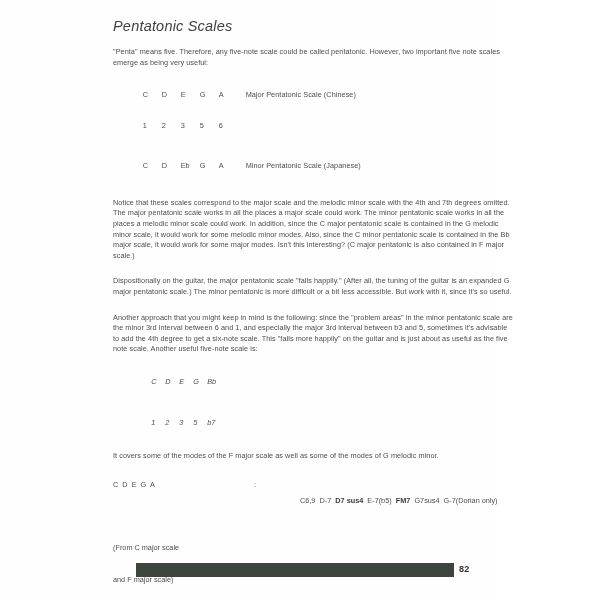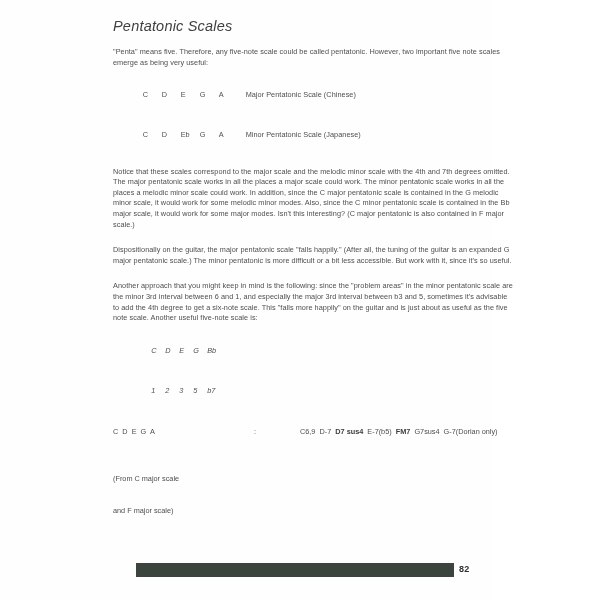--- a/index.html
+++ b/index.html
@@ -99,20 +99,21 @@
     width: 102px;
     flex: 0 0 102px;
     white-space: pre;
   }
   .chord-colon {
     width: 7px;
     flex: 0 0 7px;
   }
   .chord-right {
     white-space: pre;
+    margin-top: 16px;
   }
   .chord-right b {
     font-weight: 700;
     color: #3c3c3c;
   }
   .spacer-sm { height: 7px; }
 
   
   .footer-bar {
     position: absolute;
@@ -141,20 +142,23 @@
   <div class="content">
 
     <h1 class="doc-title">Pentatonic Scales</h1>
 
     <p class="body-text">"Penta" means five. Therefore, any five-note scale could be called pentatonic. However, two important five note scales emerge as being very useful:</p>
 
     <div class="scale-block">
       <div class="scale-row scale-notes">
         <span>C</span><span>D</span><span>E</span><span>G</span><span>A</span><span class="scale-label" style="width:auto">Major Pentatonic Scale (Chinese)</span>
       </div>
+      <div class="scale-row scale-degs">
+        <span>1</span><span>2</span><span>3</span><span>5</span><span>6</span>
+      </div>
       <div style="height:9px"></div>
       <div class="scale-row scale-notes">
         <span>C</span><span>D</span><span>Eb</span><span>G</span><span>A</span><span class="scale-label" style="width:auto">Minor Pentatonic Scale (Japanese)</span>
       </div>
     </div>
 
     <div style="height:5px"></div>
 
     <p class="body-text">Notice that these scales correspond to the major scale and the melodic minor scale with the 4th and 7th degrees omitted.  The major pentatonic scale works in all the places a major scale could work.  The minor pentatonic scale works in all the places a melodic minor scale could work.  In addition, since the C major pentatonic scale is contained in the G melodic minor scale, it would work for some melodic minor modes.  Also, since the C minor pentatonic scale is contained in the Bb major scale, it would work for some major modes.  Isn't this interesting?  (C major pentatonic is also contained in F major scale.)</p>
 
@@ -168,20 +172,21 @@
 
     <div class="mid-scale">
       <div class="line">
         <span>C</span><span>D</span><span>E</span><span>G</span><span>Bb</span>
       </div>
       <div class="line gap">
         <span>1</span><span>2</span><span>3</span><span>5</span><span>b7</span>
       </div>
     </div>
 
+    <p class="body-text">It covers some of the modes of the F major scale as well as some of the modes of G melodic minor.</p>
 
     <div class="spacer-sm"></div>
 
     <div class="chord-block">
       <div class="chord-row">
         <div class="chord-left">C  D  E  G  A</div>
         <div class="chord-colon">:</div>
         <div class="chord-right">C6,9  D-7  <b>D7 sus4</b>  E-7(b5)  <b>FM7</b>  G7sus4  G-7(Dorian only)</div>
       </div>
     </div>

